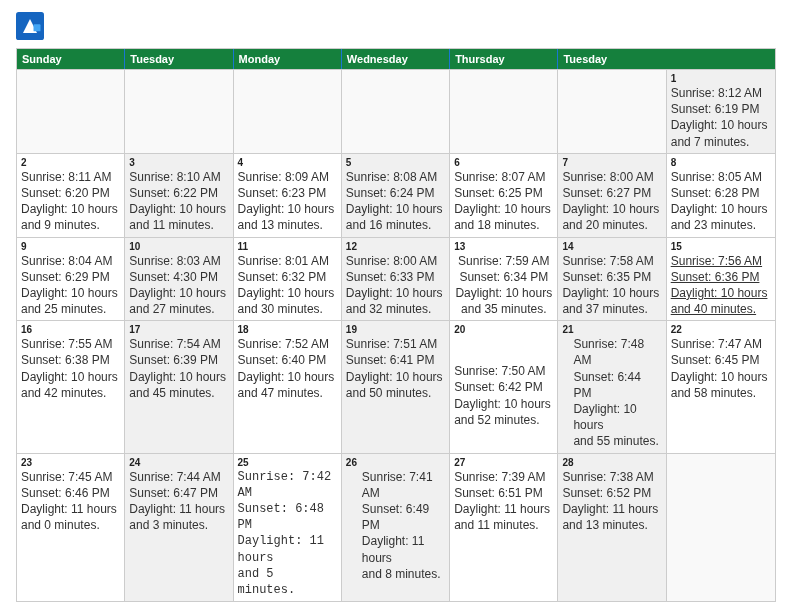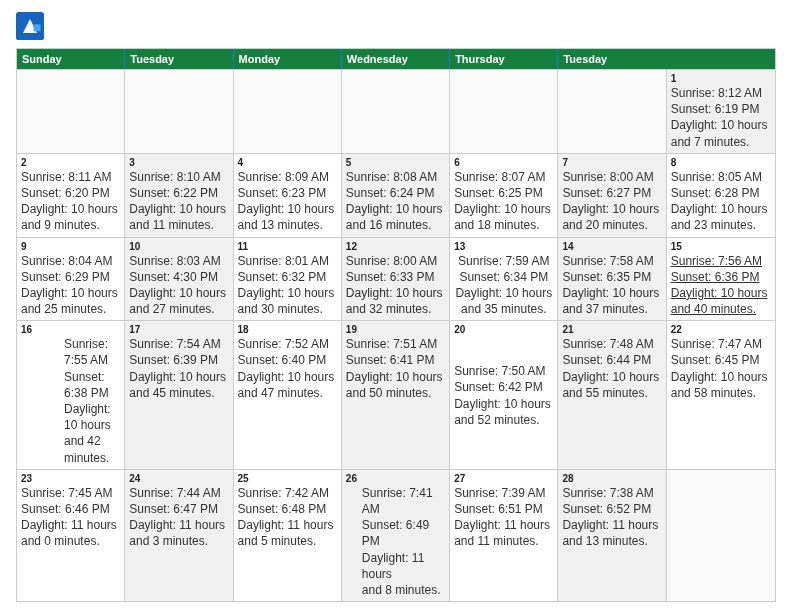--- a/index.html
+++ b/index.html
@@ -254,21 +254,21 @@
             <span class="day-num">15</span>
             <div class="cell-detail" style="white-space: pre-line; text-decoration: underline;">Sunrise: 7:56 AM
 Sunset: 6:36 PM
 Daylight: 10 hours
 and 40 minutes.</div>
           </div>
         </div>
         <div class="cal-week">
           <div class="cal-cell">
             <span class="day-num">16</span>
-            <div class="cell-detail" style="white-space: pre-line; margin-left: 43px;">Sunrise: 7:55 AM
+            <div class="cell-detail" style="white-space: pre-line;">Sunrise: 7:55 AM
 Sunset: 6:38 PM
 Daylight: 10 hours
 and 42 minutes.</div>
           </div>
           <div class="cal-cell shaded">
             <span class="day-num">17</span>
             <div class="cell-detail" style="white-space: pre-line;">Sunrise: 7:54 AM
 Sunset: 6:39 PM
 Daylight: 10 hours
 and 45 minutes.</div>
@@ -289,21 +289,21 @@
           </div>
           <div class="cal-cell">
             <span class="day-num">20</span>
             <div class="cell-detail" style="white-space: pre-line; margin-top: 28px;">Sunrise: 7:50 AM
 Sunset: 6:42 PM
 Daylight: 10 hours
 and 52 minutes.</div>
           </div>
           <div class="cal-cell shaded">
             <span class="day-num">21</span>
-            <div class="cell-detail" style="white-space: pre-line;">Sunrise: 7:48 AM
+            <div class="cell-detail" style="white-space: pre-line; margin-left: 11px;">Sunrise: 7:48 AM
 Sunset: 6:44 PM
 Daylight: 10 hours
 and 55 minutes.</div>
           </div>
           <div class="cal-cell">
             <span class="day-num">22</span>
             <div class="cell-detail" style="white-space: pre-line;">Sunrise: 7:47 AM
 Sunset: 6:45 PM
 Daylight: 10 hours
 and 58 minutes.</div>
@@ -319,21 +319,21 @@
           </div>
           <div class="cal-cell shaded">
             <span class="day-num">24</span>
             <div class="cell-detail" style="white-space: pre-line;">Sunrise: 7:44 AM
 Sunset: 6:47 PM
 Daylight: 11 hours
 and 3 minutes.</div>
           </div>
           <div class="cal-cell">
             <span class="day-num">25</span>
-            <div class="cell-detail" style="white-space: pre-line;">Sunrise: 7:42 AM
+            <div class="cell-detail" style="white-space: pre-line; font-family: Liberation Mono, monospace;">Sunrise: 7:42 AM
 Sunset: 6:48 PM
 Daylight: 11 hours
 and 5 minutes.</div>
           </div>
           <div class="cal-cell shaded">
             <span class="day-num">26</span>
             <div class="cell-detail" style="white-space: pre-line; margin-left: 16px;">Sunrise: 7:41 AM
 Sunset: 6:49 PM
 Daylight: 11 hours
 and 8 minutes.</div>

